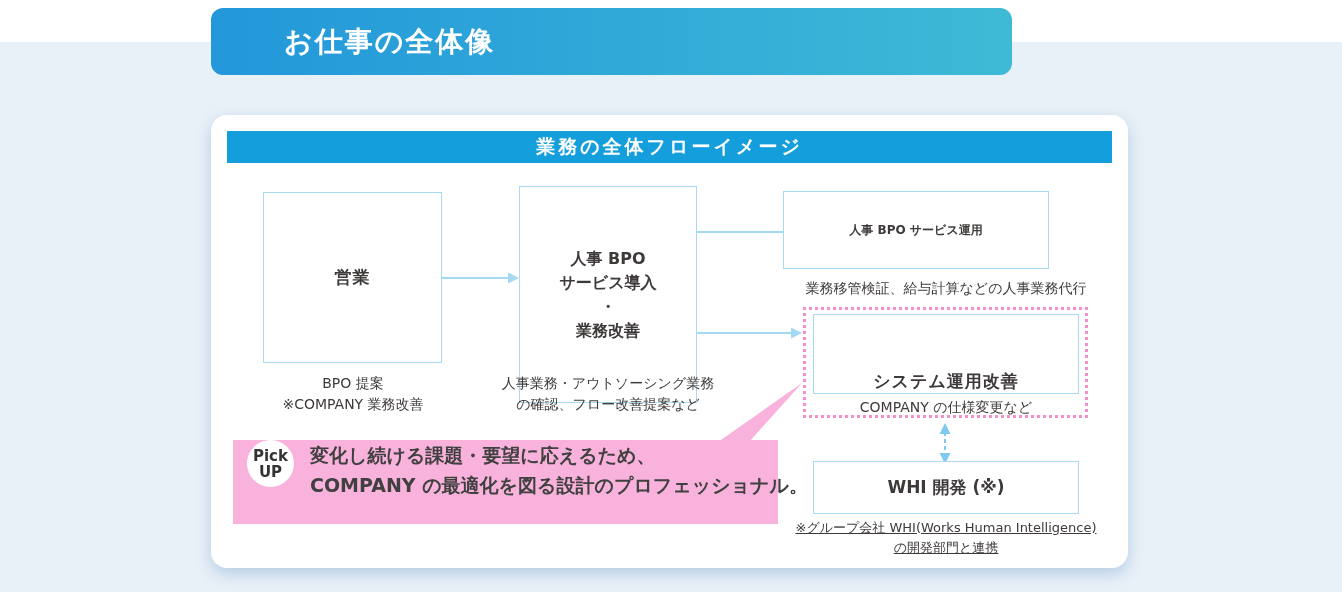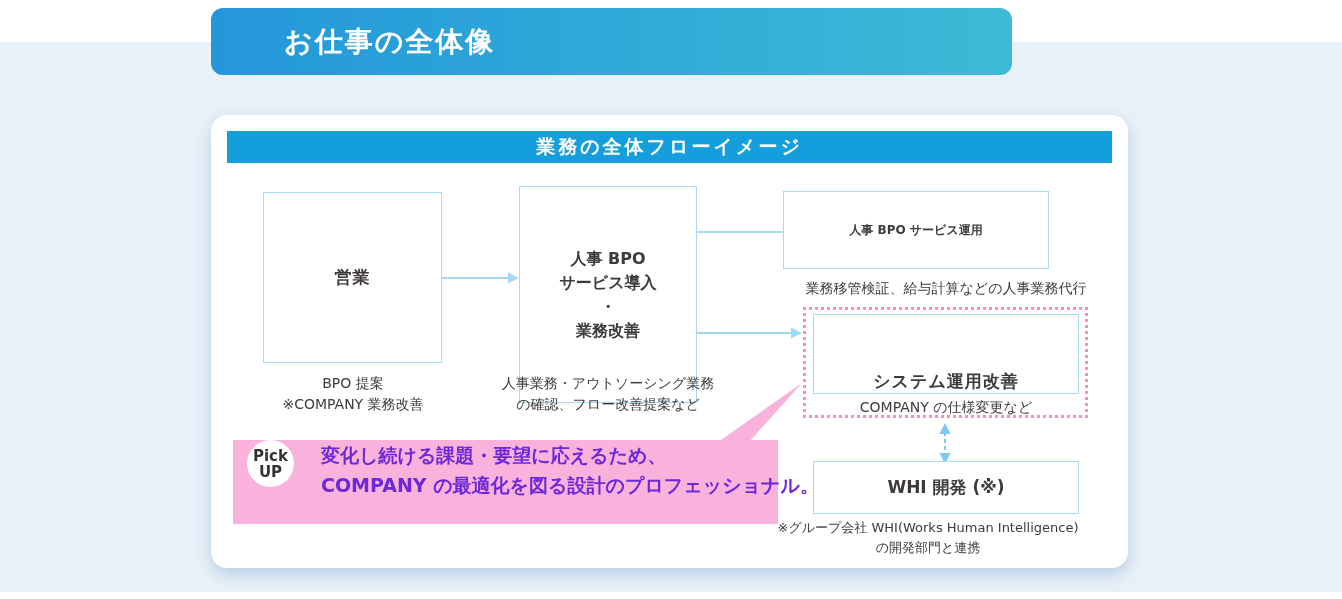--- a/index.html
+++ b/index.html
@@ -60,42 +60,42 @@
   .box-whi{left:602px;top:346px;width:266px;height:53px;font-size:17px;}
 
   .caption{
     position:absolute;text-align:center;font-size:14px;line-height:21px;
     color:var(--ink);white-space:nowrap;transform:translateX(-50%);
   }
   .cap-sales{left:142px;top:258px;}
   .cap-intro{left:397px;top:258px;}
   .cap-op{left:735px;top:163px;}
   .cap-system{left:735px;top:282px;font-size:14px;text-align:center;}
-  .cap-whi{left:717px;top:403px;font-size:13px;line-height:20px;}
+  .cap-whi{left:735px;top:403px;font-size:13px;line-height:20px;text-decoration:underline;}
 
   svg.overlay{position:absolute;left:0;top:0;width:917px;height:453px;pointer-events:none;}
   .arrow-line{stroke:var(--arrow);stroke-width:2;fill:none;}
   .arrow-head{fill:var(--arrow);stroke:none;}
   .varrow{stroke:#7fc9ee;}
   .varrow-head{fill:#7fc9ee;}
   .callout-tri{fill:var(--pink);}
 
   .pickup{
     position:absolute;left:22px;top:325px;width:545px;height:84px;
     background:var(--pink);display:flex;align-items:flex-start;
   }
   .pickup-badge{
     width:47px;height:47px;border-radius:50%;background:#ffffff;
     margin-left:14px;flex:0 0 47px;
     display:flex;flex-direction:column;align-items:center;justify-content:center;
     font-size:15px;font-weight:bold;line-height:16px;color:#333333;
   }
   .pickup-text{
-    margin-left:27px;font-size:19px;font-weight:bold;line-height:30px;
-    color:#6d28d9;white-space:nowrap;
+    margin-left:16px;font-size:19px;font-weight:bold;line-height:30px;
+    color:#404040;white-space:nowrap;
   }
   .line{display:block;}
 </style>
 </head>
 <body>
 
 <div class="strip top"></div>
 <div class="strip bottom"></div>
 
 <div class="banner">

